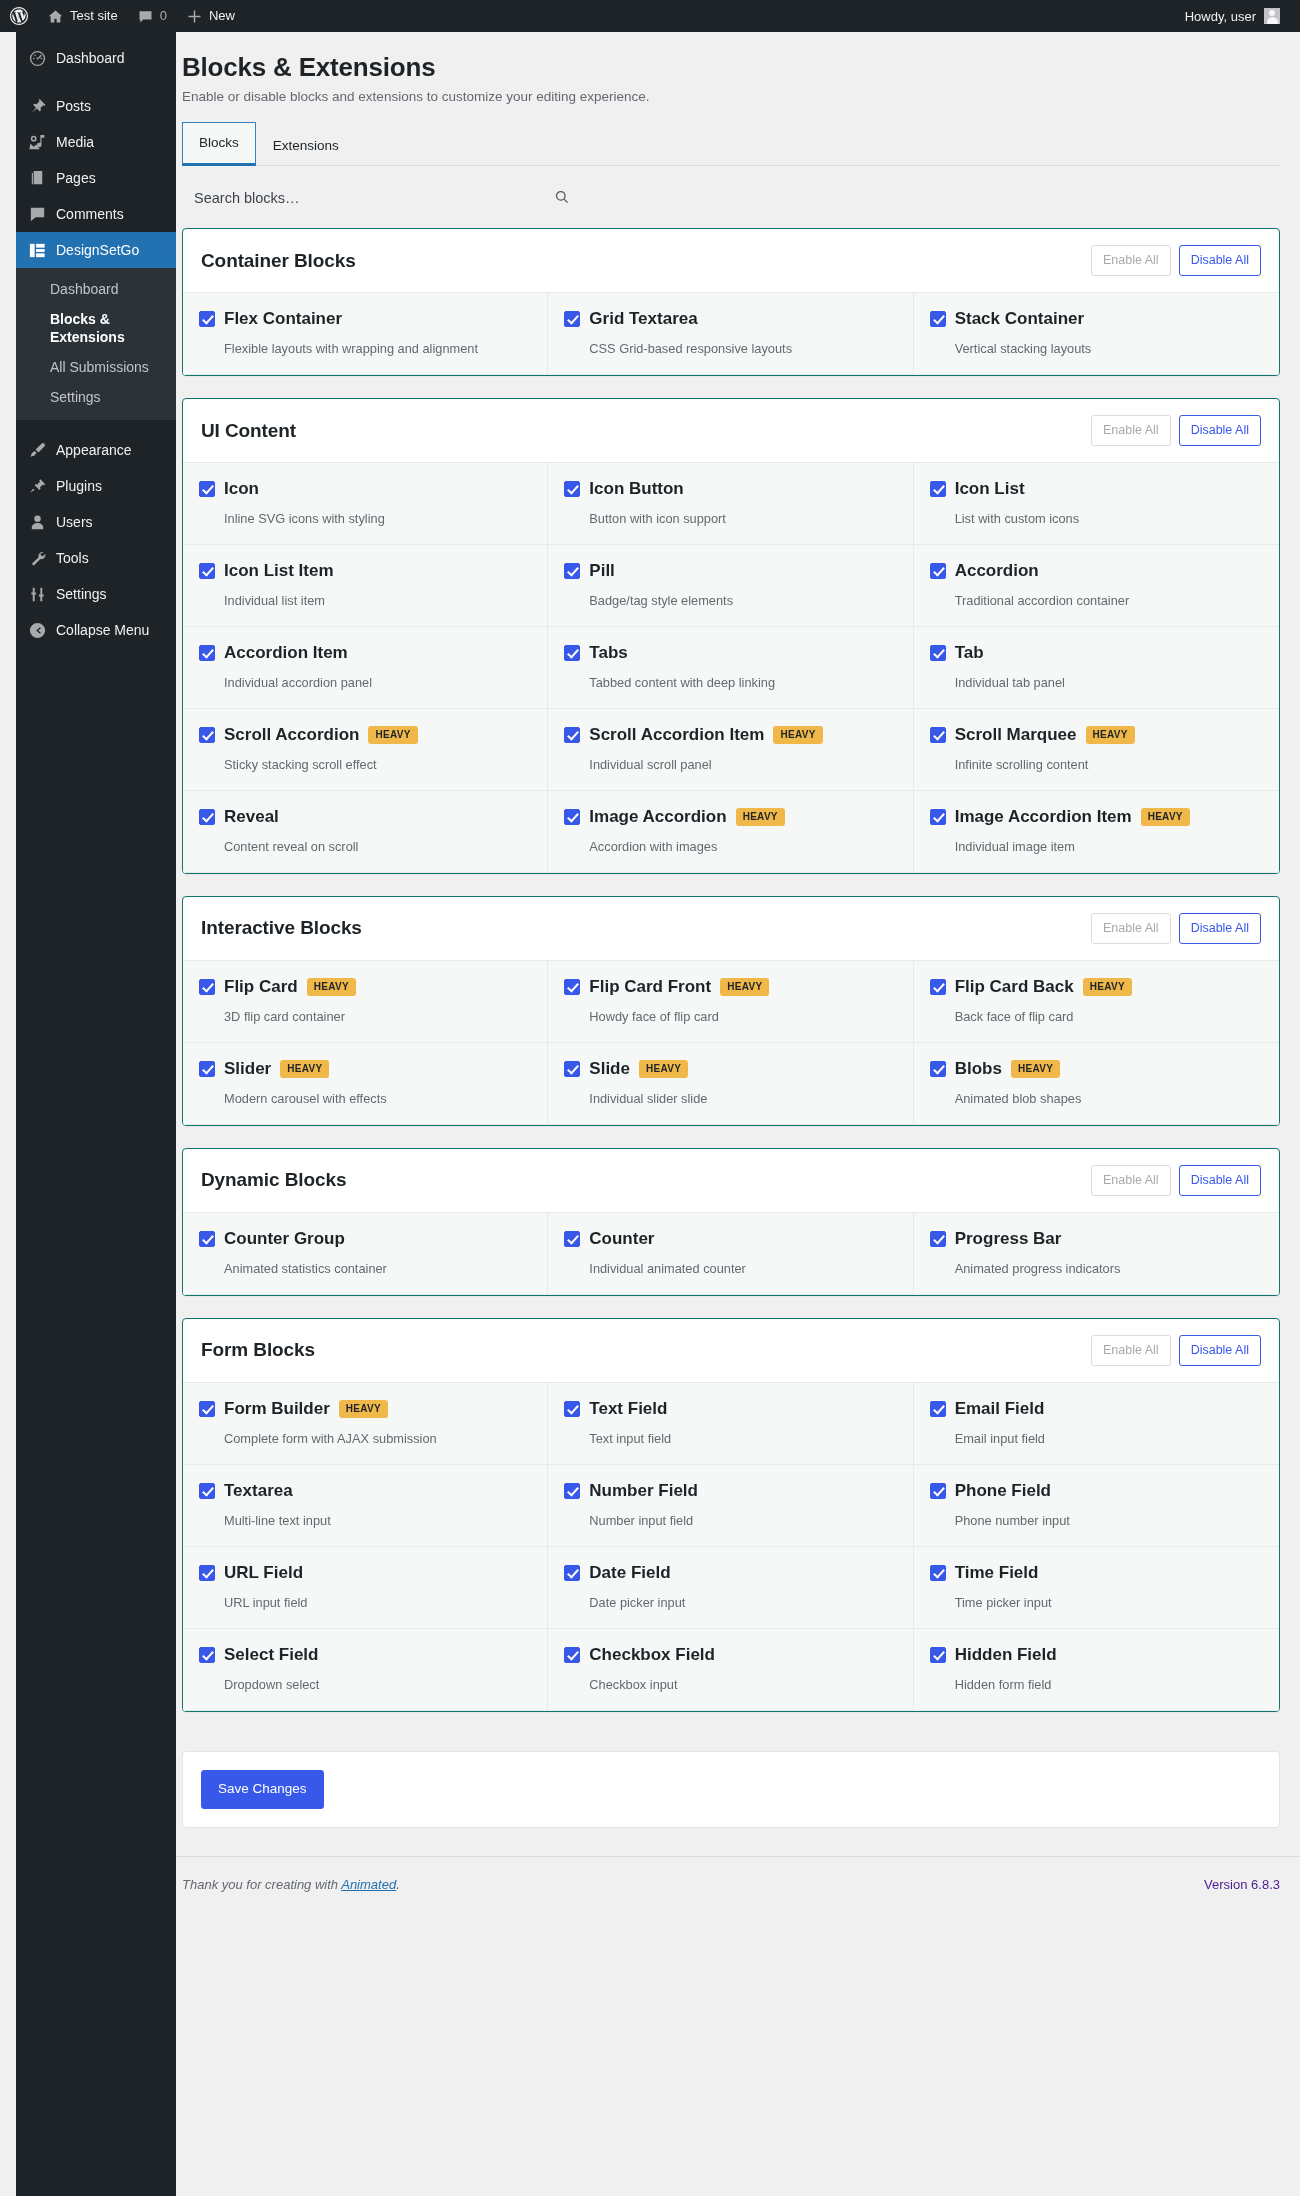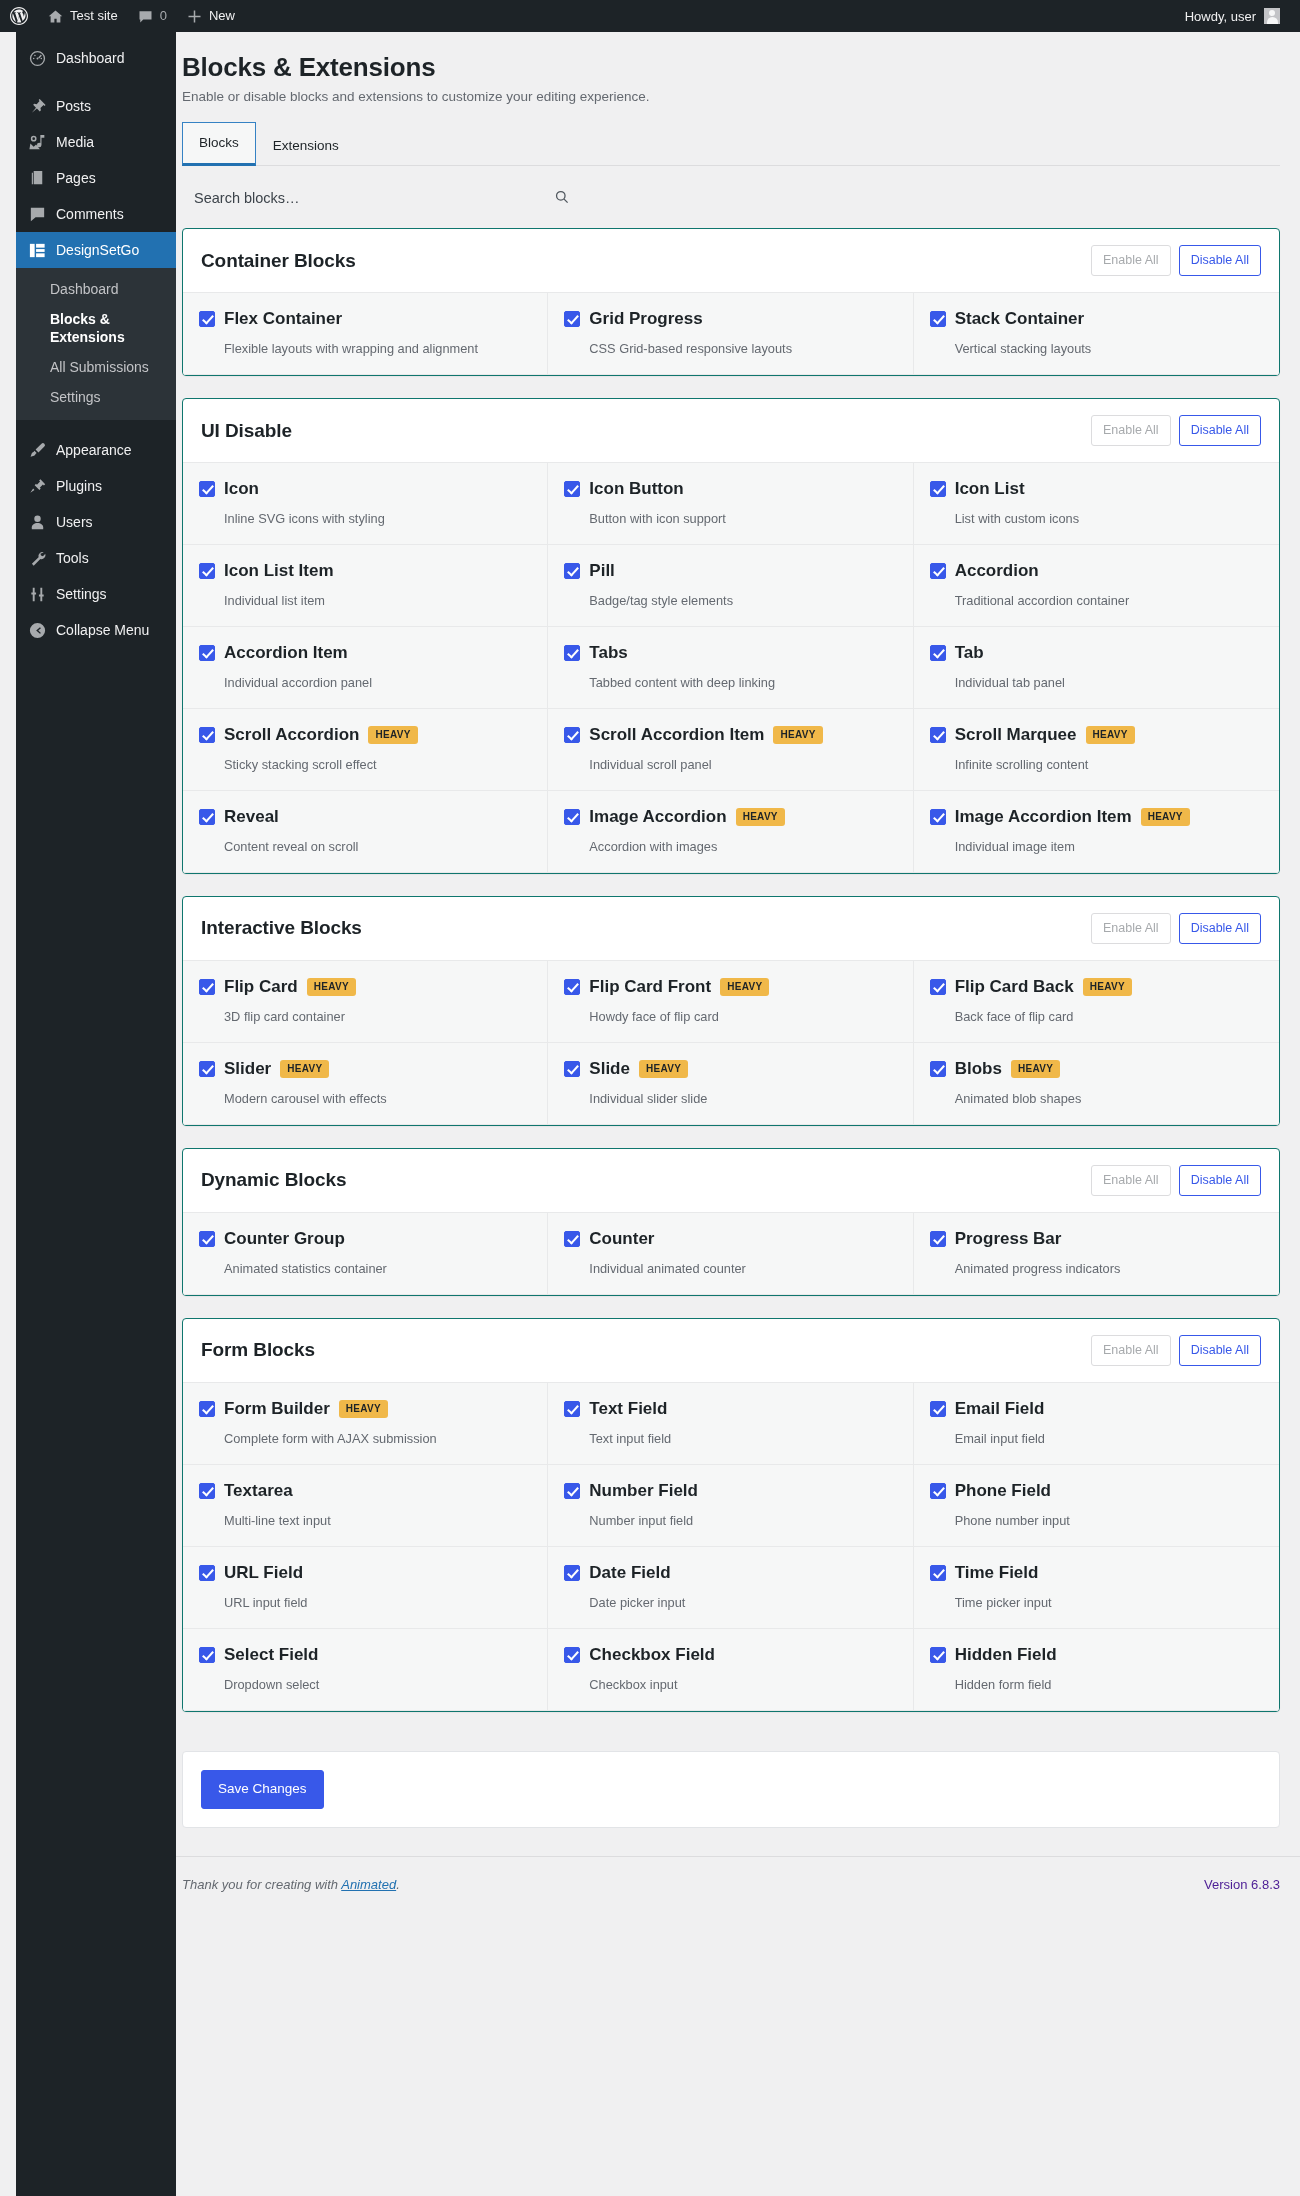--- a/index.html
+++ b/index.html
@@ -493,36 +493,36 @@
             <div class="block-card">
               <div class="block-row">
                 <span class="cb"></span>
                 <span class="block-name">Flex Container</span>
               </div>
               <div class="block-desc">Flexible layouts with wrapping and alignment</div>
             </div>
             <div class="block-card">
               <div class="block-row">
                 <span class="cb"></span>
-                <span class="block-name">Grid Progress</span>
+                <span class="block-name">Grid Textarea</span>
               </div>
               <div class="block-desc">CSS Grid-based responsive layouts</div>
             </div>
             <div class="block-card">
               <div class="block-row">
                 <span class="cb"></span>
                 <span class="block-name">Stack Container</span>
               </div>
               <div class="block-desc">Vertical stacking layouts</div>
             </div>
           </div>
         </div>
         <div class="section">
           <div class="section-head">
-            <div class="section-title">UI Disable</div>
+            <div class="section-title">UI Content</div>
             <div class="section-actions">
               <button class="btn-sm btn-enable">Enable All</button>
               <button class="btn-sm btn-disable">Disable All</button>
             </div>
           </div>
           <div class="block-grid">
             <div class="block-card">
               <div class="block-row">
                 <span class="cb"></span>
                 <span class="block-name">Icon</span>

